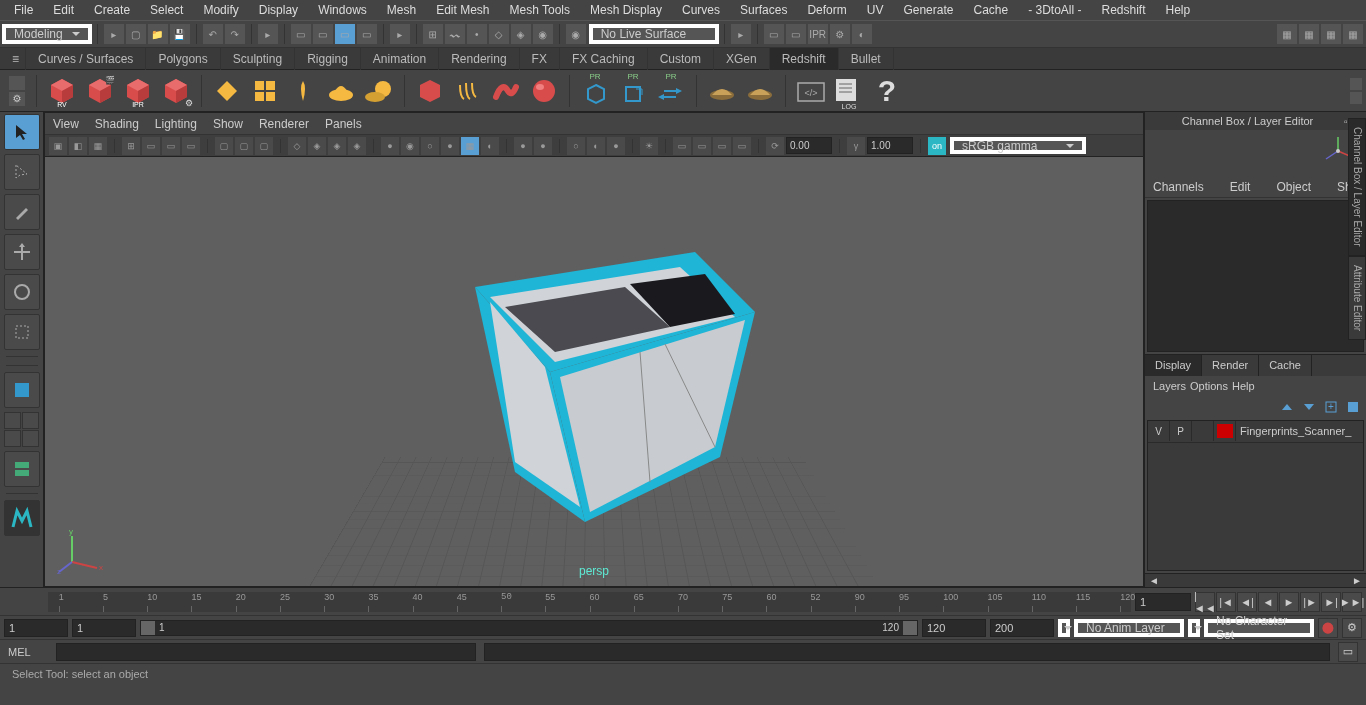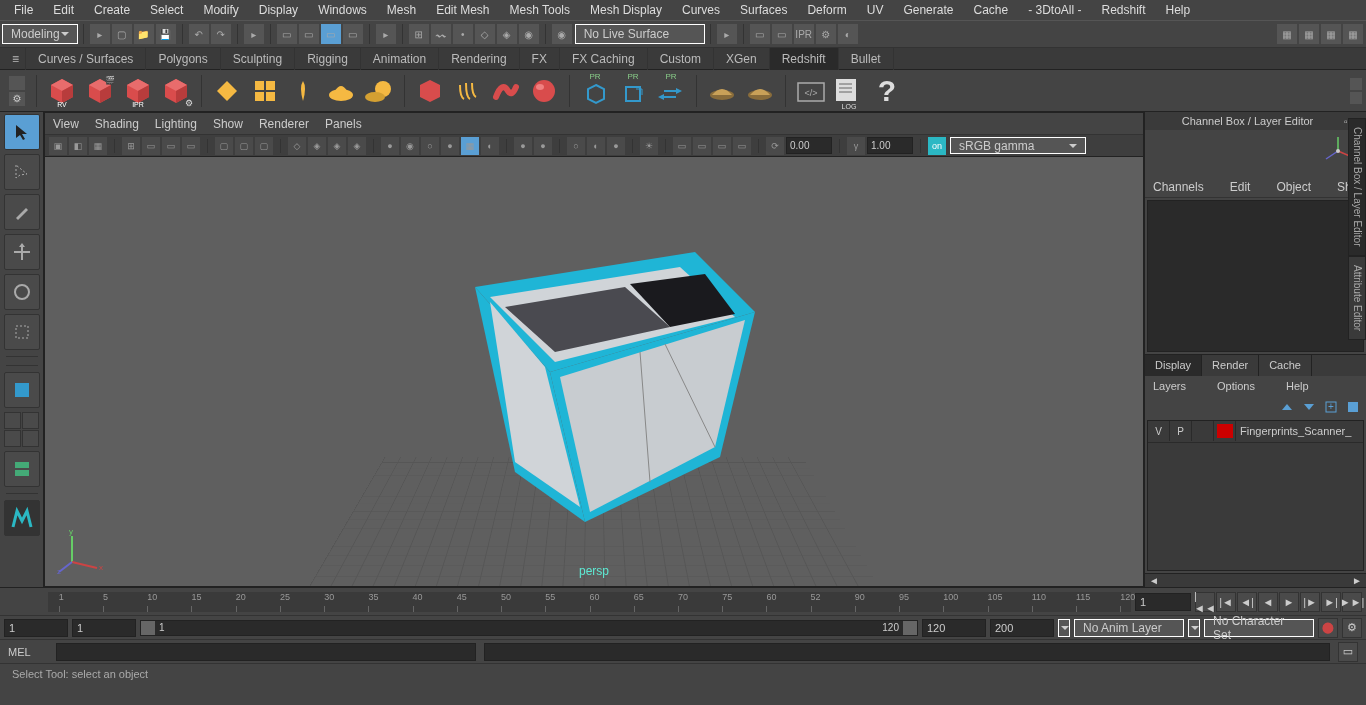--- a/index.html
+++ b/index.html
@@ -1,20 +1,20 @@
 <!DOCTYPE html>
 <html><head>
 <meta charset="utf-8">
 <style>
 *{margin:0;padding:0;box-sizing:border-box;font-family:Arial,Helvetica,sans-serif;user-select:none}
 body{background:#444;color:#ccc;width:1366px;height:705px;overflow:hidden;font-size:11px}
 .menubar{display:flex;align-items:center;height:20px;background:#444;padding:0 4px;gap:0}
 .menubar .mi{padding:2px 10px;cursor:pointer;font-size:12px;color:#ddd}
 .toolbar1{display:flex;align-items:center;height:28px;background:#444;padding:2px;border-top:1px solid #555;border-bottom:1px solid #333}
-.dropdown{display:flex;align-items:center;background:#555;height:20px;padding:0 8px;border:1px solid #ffffff;gap:1px;font-size:12px}
+.dropdown{display:flex;align-items:center;background:#555;height:20px;padding:0 8px;border:4px solid #ffffff;gap:9px;font-size:12px}
 .dropdown .arrow{width:0;height:0;border-left:4px solid transparent;border-right:4px solid transparent;border-top:4px solid #ccc}
 .tb-sep{width:1px;height:20px;background:#333;margin:0 5px}
 .tb-icon{width:20px;height:20px;background:#555;margin:0 1px;cursor:pointer;display:flex;align-items:center;justify-content:center;font-size:10px;color:#aaa}
 .tb-icon.active{background:#5a9fd4}
 .shelf-tabs{display:flex;align-items:center;height:22px;background:#3a3a3a;border-bottom:1px solid #222}
 .shelf-tab{padding:4px 12px;font-size:12px;color:#bbb;cursor:pointer;border-right:1px solid #333}
 .shelf-tab.active{background:#2a2a2a}
 .shelf{display:flex;align-items:center;height:42px;background:#444;padding:2px 4px;border-bottom:1px solid #222}
 .shelf-btn{width:34px;height:34px;margin:0 2px;cursor:pointer;display:flex;align-items:center;justify-content:center;position:relative;border-radius:2px}
 .shelf-sep{width:1px;height:32px;background:#333;margin:0 6px}
@@ -29,21 +29,21 @@
 .pt-icon{width:18px;height:18px;background:#4a4a4a;cursor:pointer;display:flex;align-items:center;justify-content:center;font-size:9px;color:#999}
 .viewport{flex:1;position:relative;background:#5f5f5f;overflow:hidden}
 .viewport-label{position:absolute;bottom:8px;left:50%;transform:translateX(-50%);font-size:12px;color:#5eead4}
 .channel-box{width:222px;background:#444;display:flex;flex-direction:column;border-left:1px solid #222}
 .cb-header{display:flex;align-items:center;justify-content:space-between;height:18px;background:#3a3a3a;padding:0 6px;font-size:11px}
 .cb-menu{display:flex;height:22px;background:#444;align-items:center;padding:0 8px;gap:26px;font-size:12px;border-bottom:1px solid #333}
 .cb-content{flex:1;background:#2a2a2a;border:1px solid #222;margin:2px}
 .layer-tabs{display:flex;height:22px;background:#3a3a3a;border-top:1px solid #222}
 .layer-tab{padding:4px 10px;font-size:11px;cursor:pointer;border-right:1px solid #222}
 .layer-tab.active{background:#2a2a2a}
-.layer-menu{display:flex;height:20px;align-items:center;padding:0 8px;gap:31px;font-size:11px}
+.layer-menu{display:flex;height:20px;align-items:center;padding:0 8px;gap:4px;font-size:11px}
 .layer-toolbar{display:flex;justify-content:flex-end;padding:2px 4px;gap:4px}
 .layer-tb-icon{width:18px;height:18px;cursor:pointer;display:flex;align-items:center;justify-content:center}
 .layer-list{flex:1;background:#3a3a3a;border:1px solid #222;margin:2px;overflow:hidden}
 .layer-row{display:flex;align-items:center;height:22px;border-bottom:1px solid #2a2a2a;background:#3a3a3a}
 .layer-cell{width:22px;height:20px;border-right:1px solid #2a2a2a;display:flex;align-items:center;justify-content:center;font-size:10px}
 .layer-swatch{width:16px;height:14px;background:#c00}
 .side-tabs{position:absolute;right:0;top:118px;width:18px;display:flex;flex-direction:column}
 .side-tab{writing-mode:vertical-rl;padding:8px 2px;font-size:10px;background:#3a3a3a;border:1px solid #222;cursor:pointer;color:#aaa}
 .timeline{height:28px;background:#444;display:flex;align-items:center;border-top:1px solid #222;position:relative}
 .time-ruler{flex:1;height:20px;background:#3a3a3a;position:relative;margin:0 4px}
@@ -552,21 +552,21 @@
       <div class="time-tick" style="left: 21.4167%;">25</div>
       <div style="position: absolute; top: 14px; width: 1px; height: 6px; background: rgb(102, 102, 102); left: 21.4167%;"></div>
       <div class="time-tick" style="left: 25.5%;">30</div>
       <div style="position: absolute; top: 14px; width: 1px; height: 6px; background: rgb(102, 102, 102); left: 25.5%;"></div>
       <div class="time-tick" style="left: 29.5833%;">35</div>
       <div style="position: absolute; top: 14px; width: 1px; height: 6px; background: rgb(102, 102, 102); left: 29.5833%;"></div>
       <div class="time-tick" style="left: 33.6667%;">40</div>
       <div style="position: absolute; top: 14px; width: 1px; height: 6px; background: rgb(102, 102, 102); left: 33.6667%;"></div>
       <div class="time-tick" style="left: 37.75%;">45</div>
       <div style="position: absolute; top: 14px; width: 1px; height: 6px; background: rgb(102, 102, 102); left: 37.75%;"></div>
-      <div class="time-tick" style="left: 41.8333%;">50</div>
+      <div class="time-tick" style="left: 41.8333%; font-family: Liberation Mono, monospace;">50</div>
       <div style="position: absolute; top: 14px; width: 1px; height: 6px; background: rgb(102, 102, 102); left: 41.8333%;"></div>
       <div class="time-tick" style="left: 45.9167%;">55</div>
       <div style="position: absolute; top: 14px; width: 1px; height: 6px; background: rgb(102, 102, 102); left: 45.9167%;"></div>
       <div class="time-tick" style="left: 50%;">60</div>
       <div style="position: absolute; top: 14px; width: 1px; height: 6px; background: rgb(102, 102, 102); left: 50%;"></div>
       <div class="time-tick" style="left: 54.0833%;">65</div>
       <div style="position: absolute; top: 14px; width: 1px; height: 6px; background: rgb(102, 102, 102); left: 54.0833%;"></div>
       <div class="time-tick" style="left: 58.1667%;">70</div>
       <div style="position: absolute; top: 14px; width: 1px; height: 6px; background: rgb(102, 102, 102); left: 58.1667%;"></div>
       <div class="time-tick" style="left: 62.25%;">75</div>

